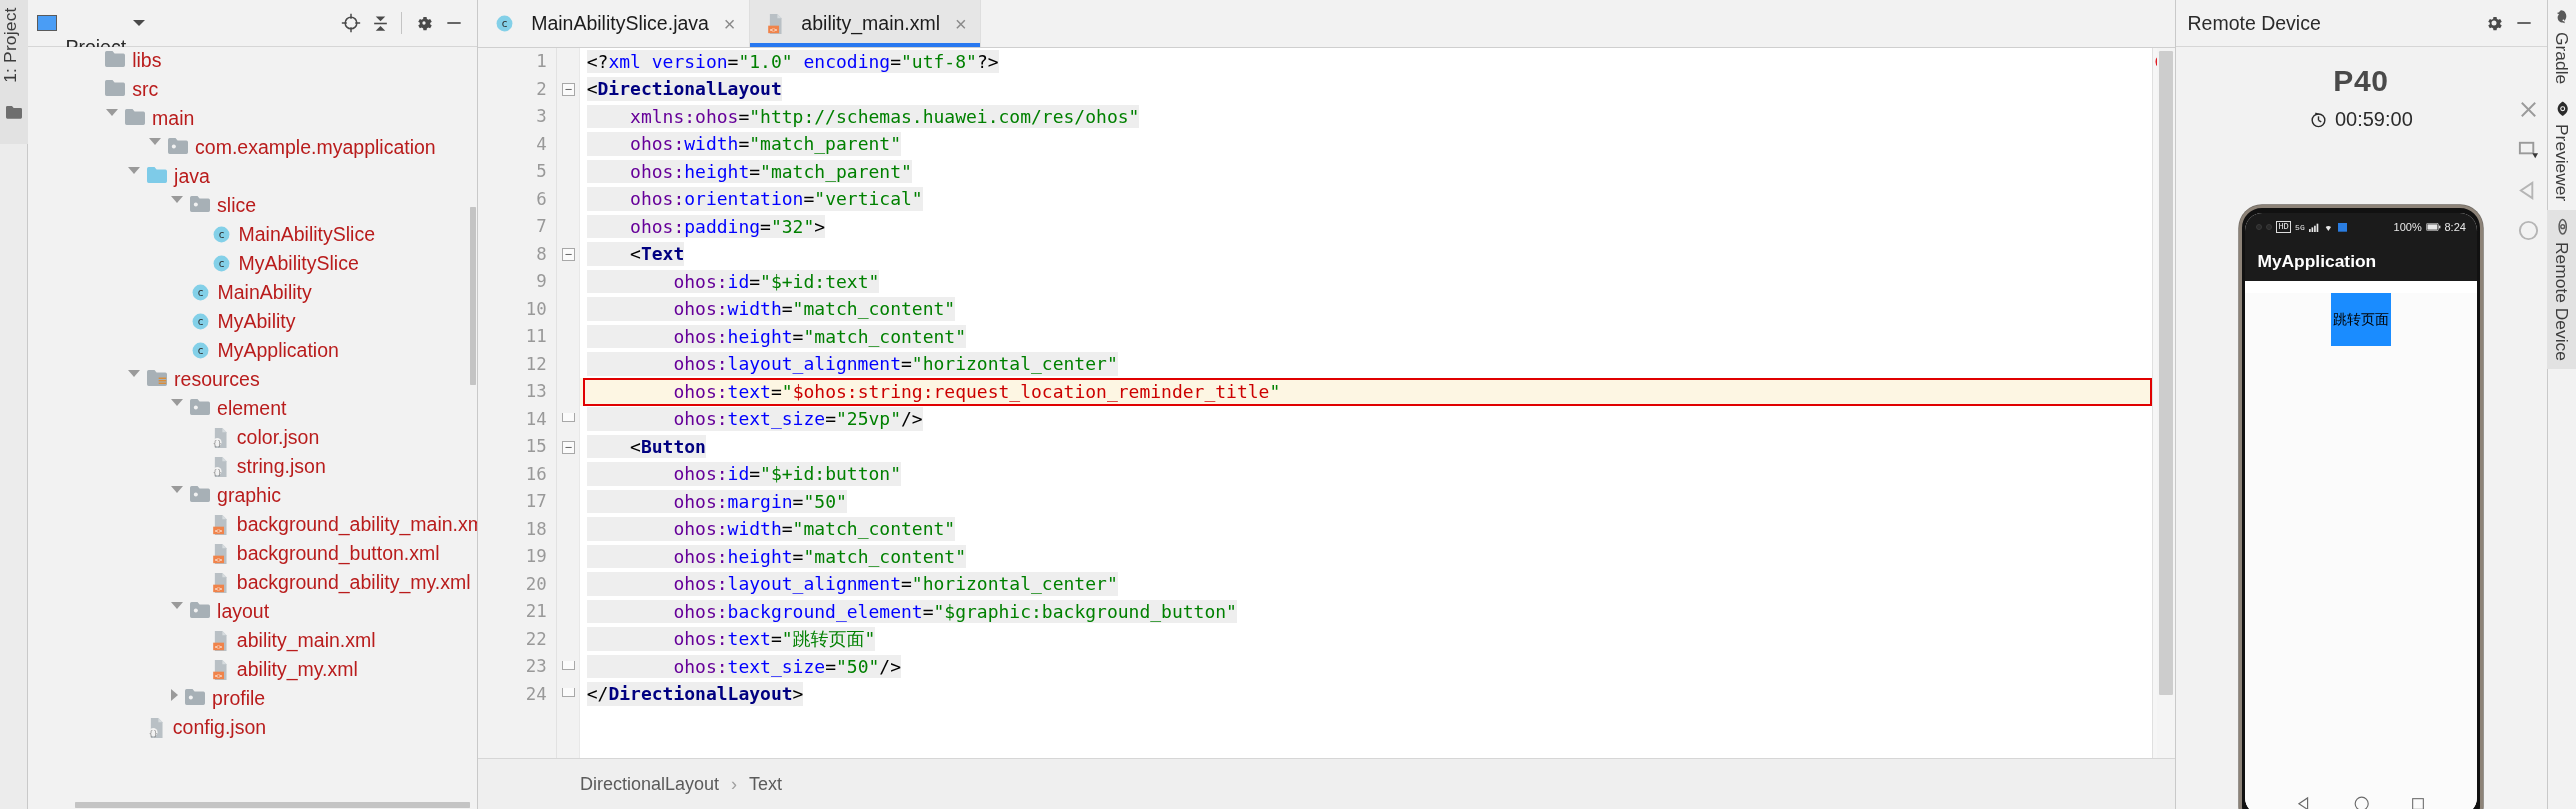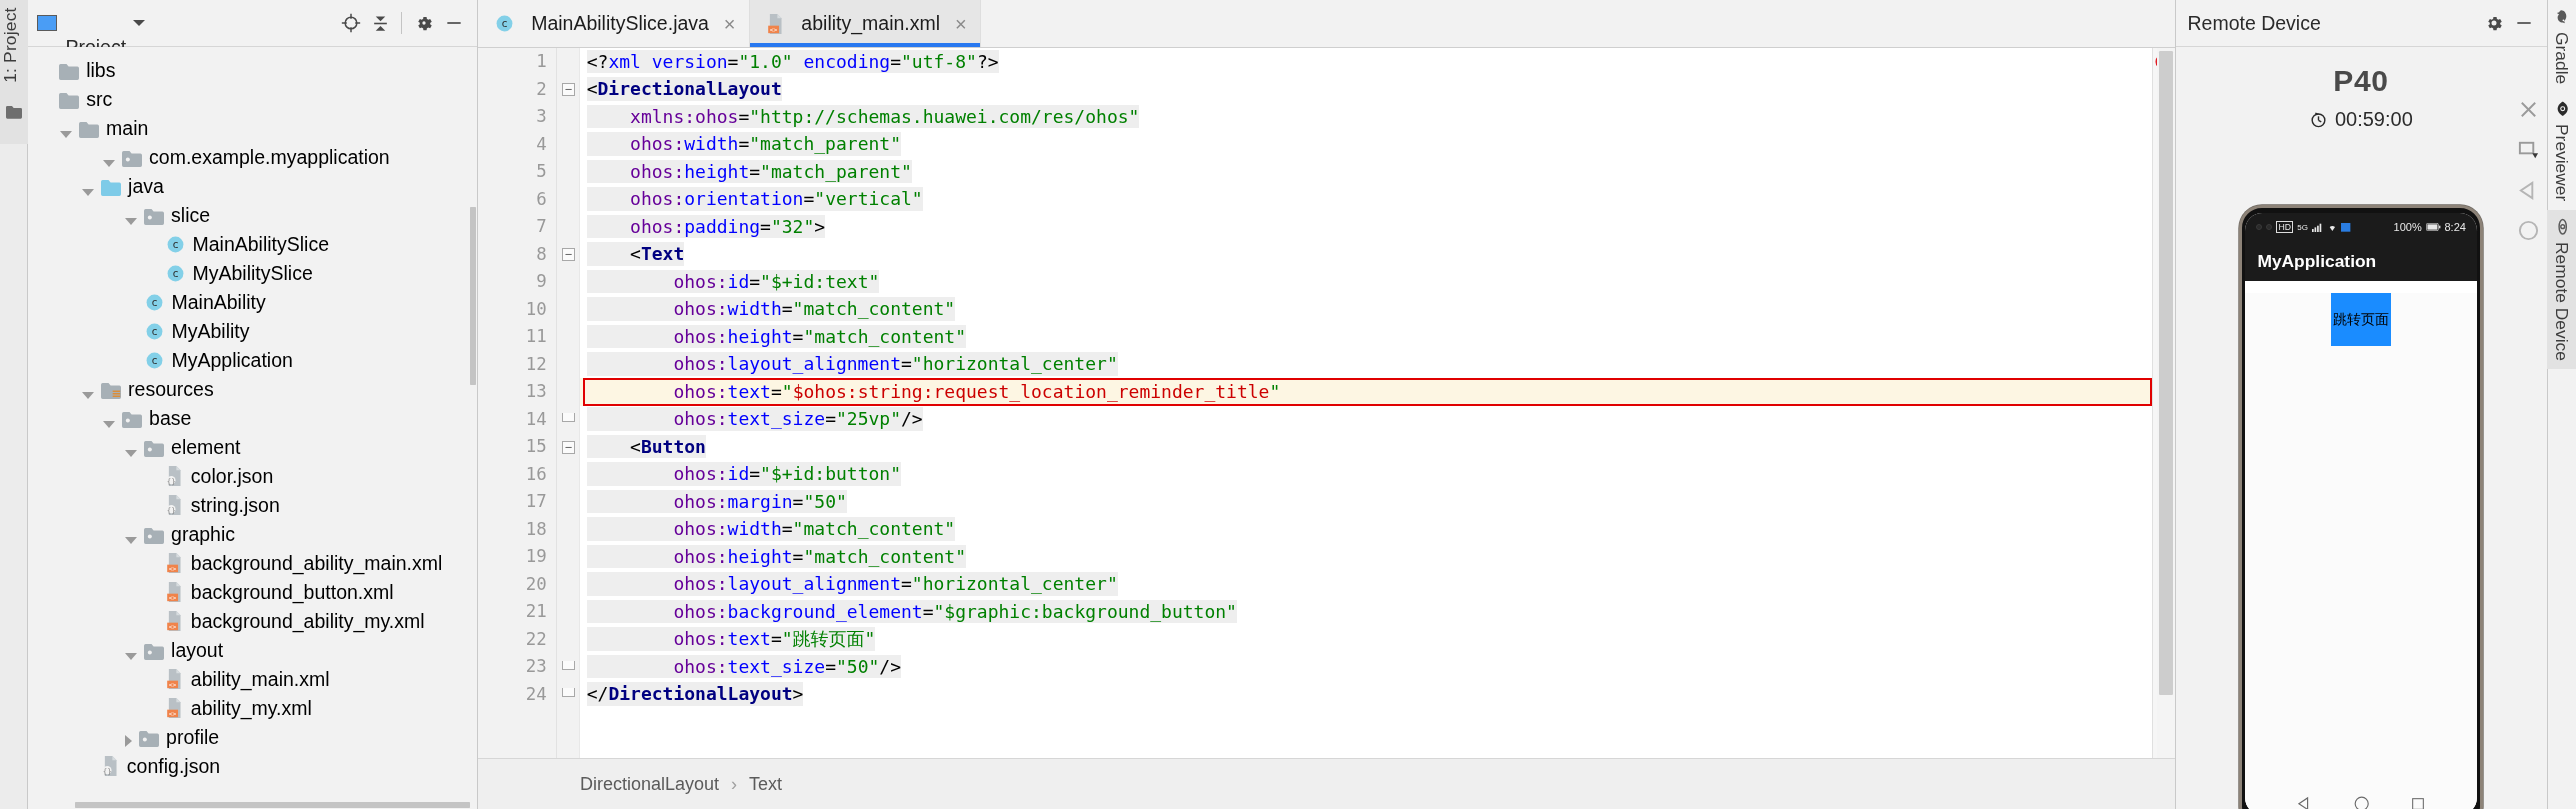--- a/index.html
+++ b/index.html
@@ -69,23 +69,24 @@
     justify-content: center; margin-left: 2.7px;
   }
   .hdr-sep { width: 0.7px; height: 21.5px; background: #c4c4c4; margin: 0 6.7px; }
 
   
   .tree {
     flex: 1 1 auto; overflow: hidden; position: relative;
     padding-top: 4px; background: #f2f2f2;
   }
   .trow {
-    height: 29px; display: flex; align-items: flex-end;
-    font-size: 19.5px; color: #000000; white-space: nowrap;
+    height: 29px; display: flex; align-items: flex-start;
+    font-size: 19.5px; color: #b91c1c; white-space: nowrap;
     padding-right: 4px;
+    padding-left: 46px;
   }
   .trow.sel { background: #c9c9c9; }
   .arrow-d {
     width: 0; height: 0; border-left: 6.7px solid transparent;
     border-right: 6.7px solid transparent; border-top: 7.4px solid #9a9a9a;
     margin-right: 6.7px; flex: 0 0 auto;
   }
   .arrow-r {
     width: 0; height: 0; border-top: 6.7px solid transparent;
     border-bottom: 6.7px solid transparent; border-left: 7.4px solid #9a9a9a;
@@ -229,21 +230,21 @@
   }
   .phone-screen {
     position: absolute; left: 3.4px; right: 3.4px; top: 5.4px; bottom: 10.7px;
     background: #fff; border-radius: 17.4px; overflow: hidden;
   }
   .statusbar {
     height: 28px; background: #1b1b1b; color: #e8e8e8;
     display: flex; align-items: center; padding: 0 10.7px;
     font-size: 11.4px;
   }
-  .sb-left { display: flex; align-items: center; gap: 4px; flex: 1 1 auto; }
+  .sb-left { display: flex; align-items: center; gap: 4px; flex: 1 1 auto; font-family: Liberation Mono, monospace; }
   .sb-right { display: flex; align-items: center; gap: 4px; font-size: 11px; }
   .sb-dot { width: 6px; height: 6px; border-radius: 50%; background: #2b2b2b; border: 0.7px solid #3a3a3a; }
   .appbar {
     height: 40px; background: #1b1b1b; color: #ffffff;
     display: flex; align-items: center; padding: 0 12px;
     font-size: 17.4px; font-weight: bold;
   }
   .phone-content { background: #fbfbfb; height: calc(100% - 68px); position: relative; }
   .ph-text {
     text-align: center; font-size: 24px; color: #111;
@@ -427,29 +428,20 @@
         <div class="trow">
           <span style="display:inline-block;width:54px;flex:0 0 54px;"></span>
           <span class="arrow-d"></span>
           <svg class="ico" width="20" height="16" viewBox="0 0 24 19">
             <path d="M0 2 a2 2 0 0 1 2-2 h7 l2.5 3 H22 a2 2 0 0 1 2 2 v12 a2 2 0 0 1-2 2 H2 a2 2 0 0 1-2-2 z" fill="#a7b0b6"></path>
             <rect x="14" y="9" width="9" height="1.6" fill="#e08a2e"></rect>
             <rect x="14" y="12" width="9" height="1.6" fill="#e08a2e"></rect>
             <rect x="14" y="15" width="9" height="1.6" fill="#e08a2e"></rect>
           </svg>
           <span class="tlabel">resources</span>
-        </div>
-        <div class="trow">
-          <span style="display:inline-block;width:75px;flex:0 0 75px;"></span>
-          <span class="arrow-d"></span>
-          <svg class="ico" width="20" height="16" viewBox="0 0 24 19">
-            <path d="M0 2 a2 2 0 0 1 2-2 h7 l2.5 3 H22 a2 2 0 0 1 2 2 v12 a2 2 0 0 1-2 2 H2 a2 2 0 0 1-2-2 z" fill="#a7b0b6"></path>
-            <circle cx="7" cy="10" r="2.4" fill="#f2f2f2"></circle>
-          </svg>
-          <span class="tlabel">base</span>
         </div>
         <div class="trow">
           <span style="display:inline-block;width:97px;flex:0 0 97px;"></span>
           <span class="arrow-d"></span>
           <svg class="ico" width="20" height="16" viewBox="0 0 24 19">
             <path d="M0 2 a2 2 0 0 1 2-2 h7 l2.5 3 H22 a2 2 0 0 1 2 2 v12 a2 2 0 0 1-2 2 H2 a2 2 0 0 1-2-2 z" fill="#a7b0b6"></path>
             <circle cx="7" cy="10" r="2.4" fill="#f2f2f2"></circle>
           </svg>
           <span class="tlabel">element</span>
         </div>

